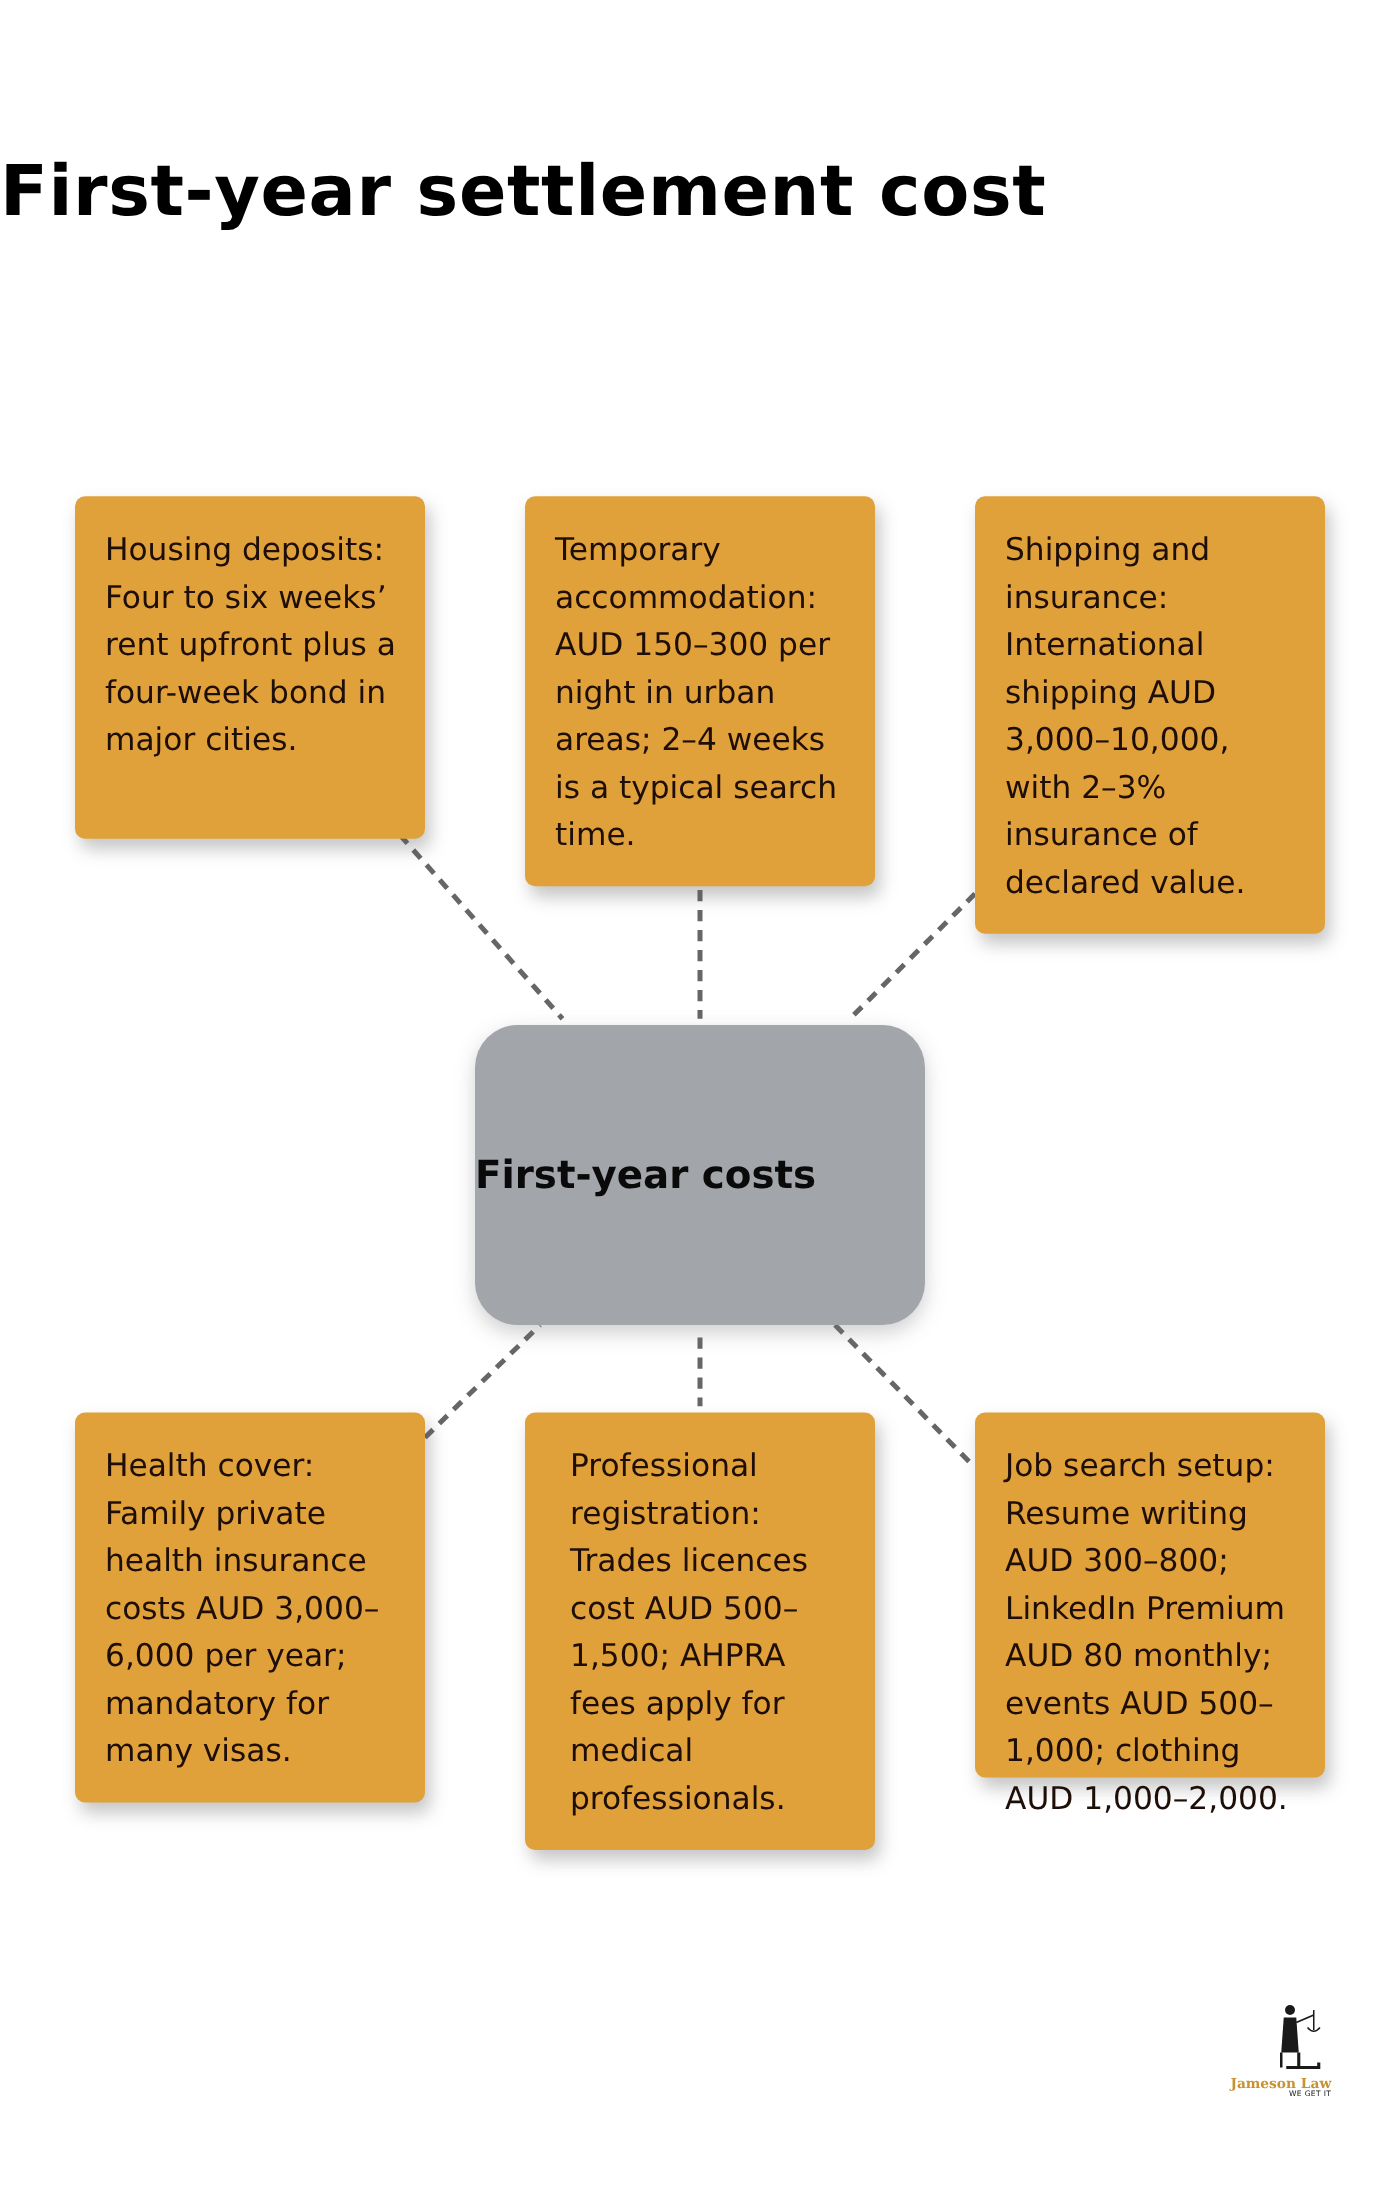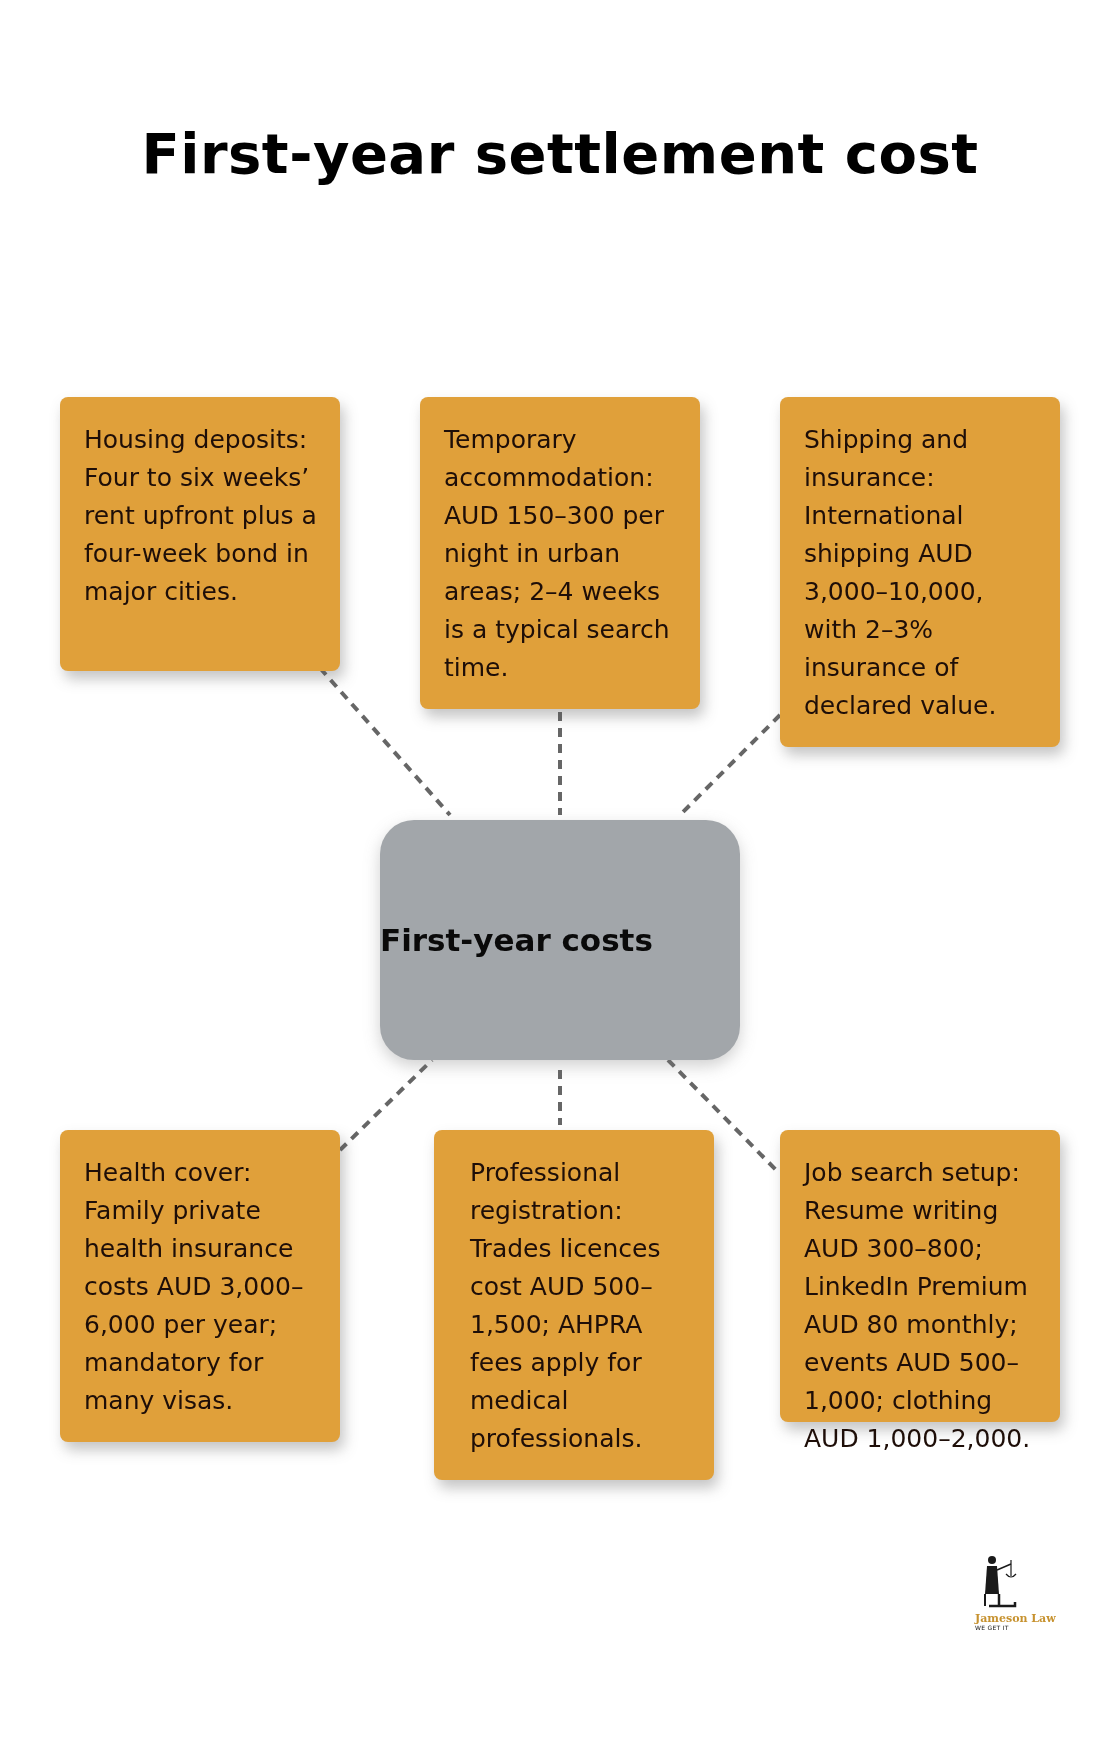--- a/index.html
+++ b/index.html
@@ -1,33 +1,33 @@
 <!DOCTYPE html>
 <html><head>
 <meta charset="utf-8">
 <style>
   html, body { margin: 0; padding: 0; background: #ffffff; }
   body { width: 1120px; height: 1760px; position: relative; overflow: hidden;
          font-family: "DejaVu Sans", "Liberation Sans", sans-serif; color: #1a0d08; }
-  .title { position: absolute; left: 0; top: 110px; width: 1120px; text-align: center;
+  .title { position: absolute; left: 0; top: 110px; width: 1120px; 
            font-family: "DejaVu Sans", sans-serif; font-weight: bold; font-size: 56px;
            line-height: 88px; color: #000; letter-spacing: 0.5px; }
   .title span { display: block; }
   svg.connectors { position: absolute; left: 0; top: 0; }
   .card { position: absolute; background: #e0a03a; border-radius: 8px;
           box-shadow: 4px 8px 14px rgba(90, 90, 90, 0.35);
           box-sizing: border-box; padding: 24px 20px 0 24px;
           font-size: 25px; line-height: 38px; color: #1e0e08; }
   .card p { margin: 0; }
   .center { position: absolute; left: 380px; top: 820px; width: 360px; height: 240px;
             background: #a2a6aa; border-radius: 34px;
             box-shadow: 0 6px 16px rgba(120,120,120,0.35);
             display: flex; align-items: center; 
             font-weight: bold; font-size: 31px; color: #0a0a0a; }
-  .logo { position: absolute; left: 975px; top: 1554px; width: 90px; height: 80px; text-align: left; }
+  .logo { position: absolute; left: 975px; top: 1602px; width: 90px; height: 80px; text-align: right; }
   .logo .name { font-family: "DejaVu Serif", serif; font-weight: bold; font-size: 11px; color: #c7922f; margin-top: -2px; }
   .logo .tag { font-size: 6px; color: #111; margin-top: -1px; letter-spacing: 0.3px; }
 </style>
 </head>
 <body>
 
 <div class="title">
   <span>First-year settlement cost</span>
 </div>
 
@@ -52,21 +52,21 @@
   <p>Shipping and insurance: International shipping AUD 3,000–10,000, with 2–3% insurance of declared value.</p>
 </div>
 
 <div class="center">
   <span>First-year costs</span>
 </div>
 
 <div class="card" style="left:60px; top:1130px; width:280px; height:312px;">
   <p>Health cover: Family private health insurance costs AUD 3,000–6,000 per year; mandatory for many visas.</p>
 </div>
-<div class="card" style="left:434px; top:1130px; width:280px; height:350px;padding-left:36px;">
+<div class="card" style="left:420px; top:1130px; width:280px; height:350px;padding-left:36px;">
   <p>Professional registration: Trades licences cost AUD 500–1,500; AHPRA fees apply for medical professionals.</p>
 </div>
 <div class="card" style="left:780px; top:1130px; width:280px; height:292px;">
   <p>Job search setup: Resume writing AUD 300–800; LinkedIn Premium AUD 80 monthly; events AUD 500–1,000; clothing AUD 1,000–2,000.</p>
 </div>
 
 <div class="logo">
   <svg width="50" height="56" viewBox="0 0 50 56">
     <circle cx="17" cy="6" r="4" fill="#1a1a1a"></circle>
     <path d="M12 12 L22 12 L24 40 L10 40 Z" fill="#1a1a1a"></path>

